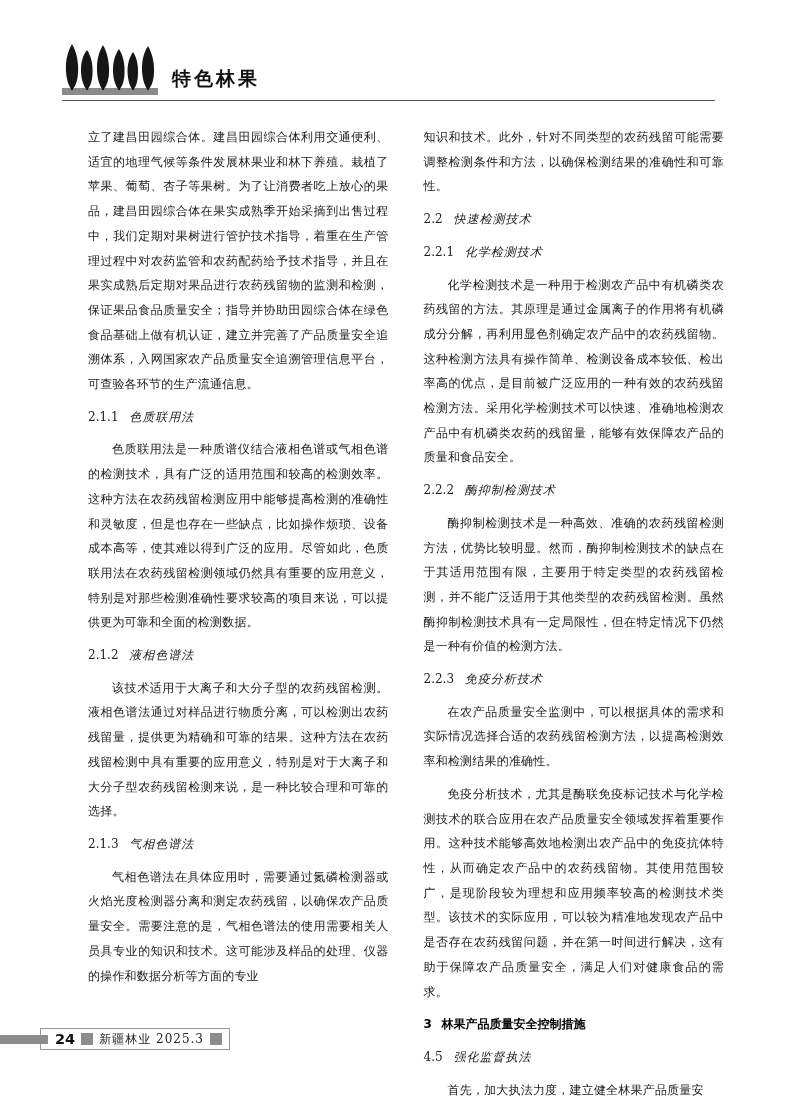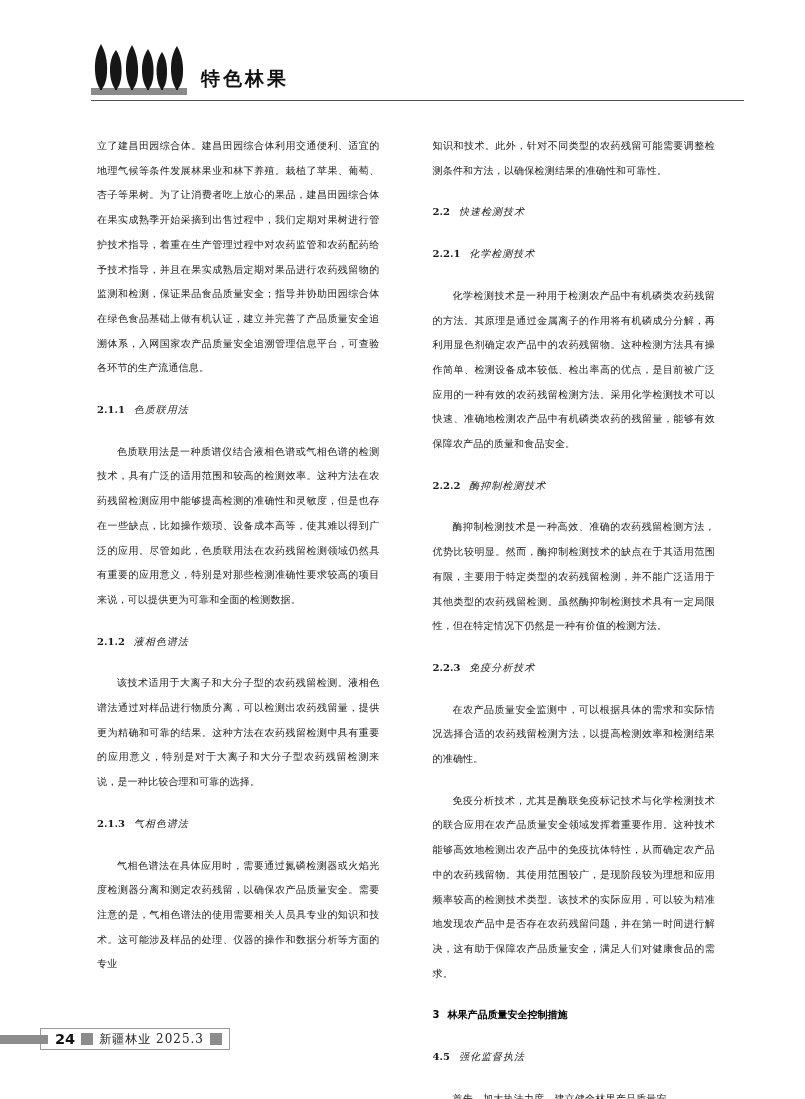--- a/index.html
+++ b/index.html
@@ -6,48 +6,48 @@
   .page{
     position:relative;
     width:805px;height:1099px;
     background:#ffffff;
     margin:0 auto;
     overflow:hidden;
     font-family:"DejaVu Serif","Liberation Serif",serif;
     color:#1b1b1b;
   }
   
-  .header{position:absolute;left:91px;top:42px;width:653px;}
+  .header{position:absolute;left:62px;top:42px;width:653px;}
   .header-row{display:flex;align-items:flex-end;gap:14px;}
   .trees{width:96px;height:54px;display:block;}
   .section-label{
     font-family:"DejaVu Sans","Liberation Sans",sans-serif;
     font-weight:bold;font-size:19px;letter-spacing:3px;
     padding-bottom:4px;color:#111;
   }
   .header-rule{margin-top:4px;height:0;border-top:1.5px solid #555;}
   
   .columns{
     position:absolute;left:80px;top:117px;width:652px;
     display:flex;gap:19px;
   }
   .col{width:316.5px;}
   .col p,.col div.hblock{
-    margin:17px;font-size:10px;line-height:24.7px;
+    margin:8px;font-size:12px;line-height:24.7px;
     text-align:justify;text-justify:inter-ideograph;
   }
   .body-par{letter-spacing:0.2px;}
   .indent{text-indent:2em;}
   .h1{
     font-family:"DejaVu Sans","Liberation Sans",sans-serif;
     font-weight:bold;font-size:15px;color:#000;text-align:left !important;
   }
   .h1 .num{margin-right:0.8em;}
   .h23{text-align:left !important;}
-  .h23 .num{font-weight:bold;margin-right:0.9em;}
+  .h23 .num{font-weight:normal;margin-right:0.9em;}
   .h23 .kai{font-style:italic;letter-spacing:1px;}
   
   .footer{position:absolute;left:0;top:1029px;height:20px;display:flex;align-items:center;}
   .footer-bar{width:48px;height:9px;background:#8c8c8c;position:relative;z-index:2;}
   .footer-box{
     margin-left:-8px;position:relative;z-index:1;
     border:1px solid #9a9a9a;
     display:flex;align-items:center;gap:6px;
     padding:2px 7px 2px 14px;height:16px;
   }

